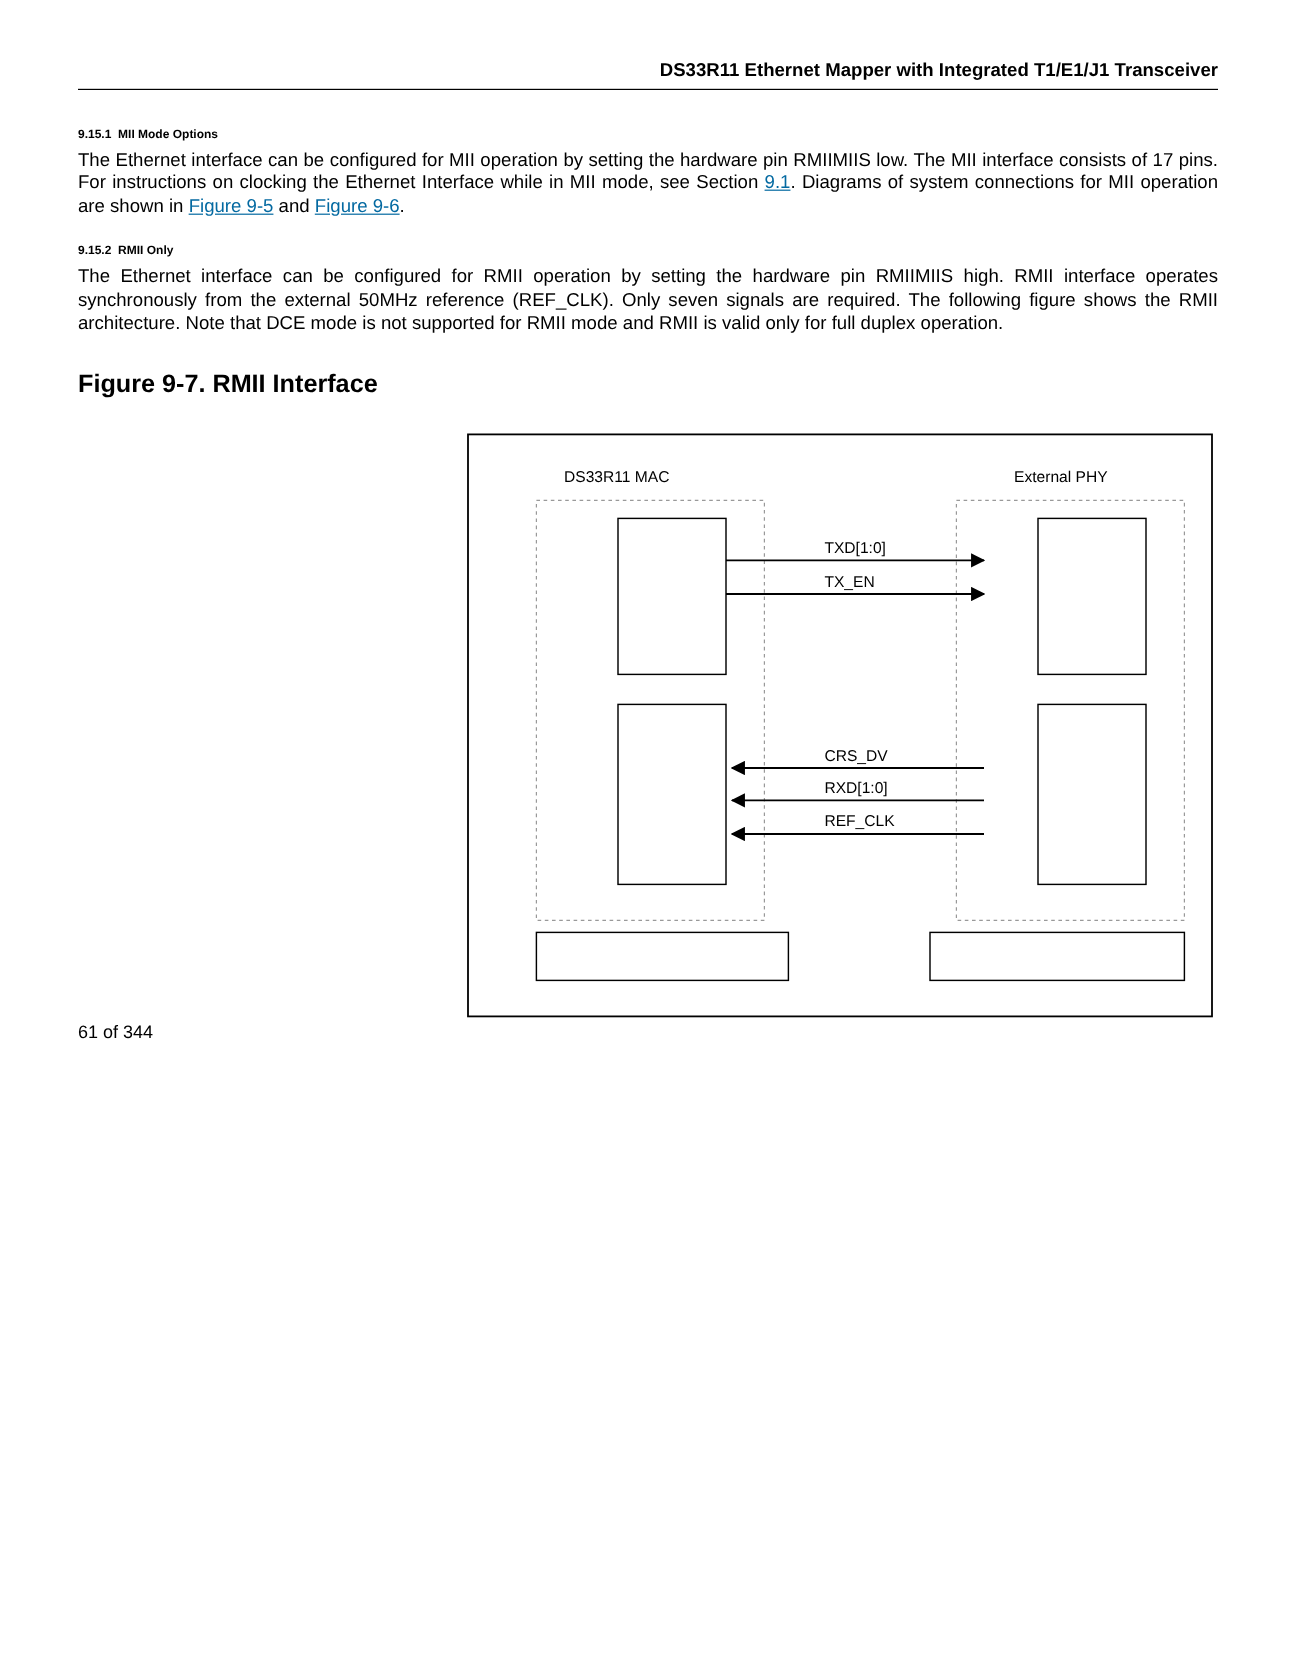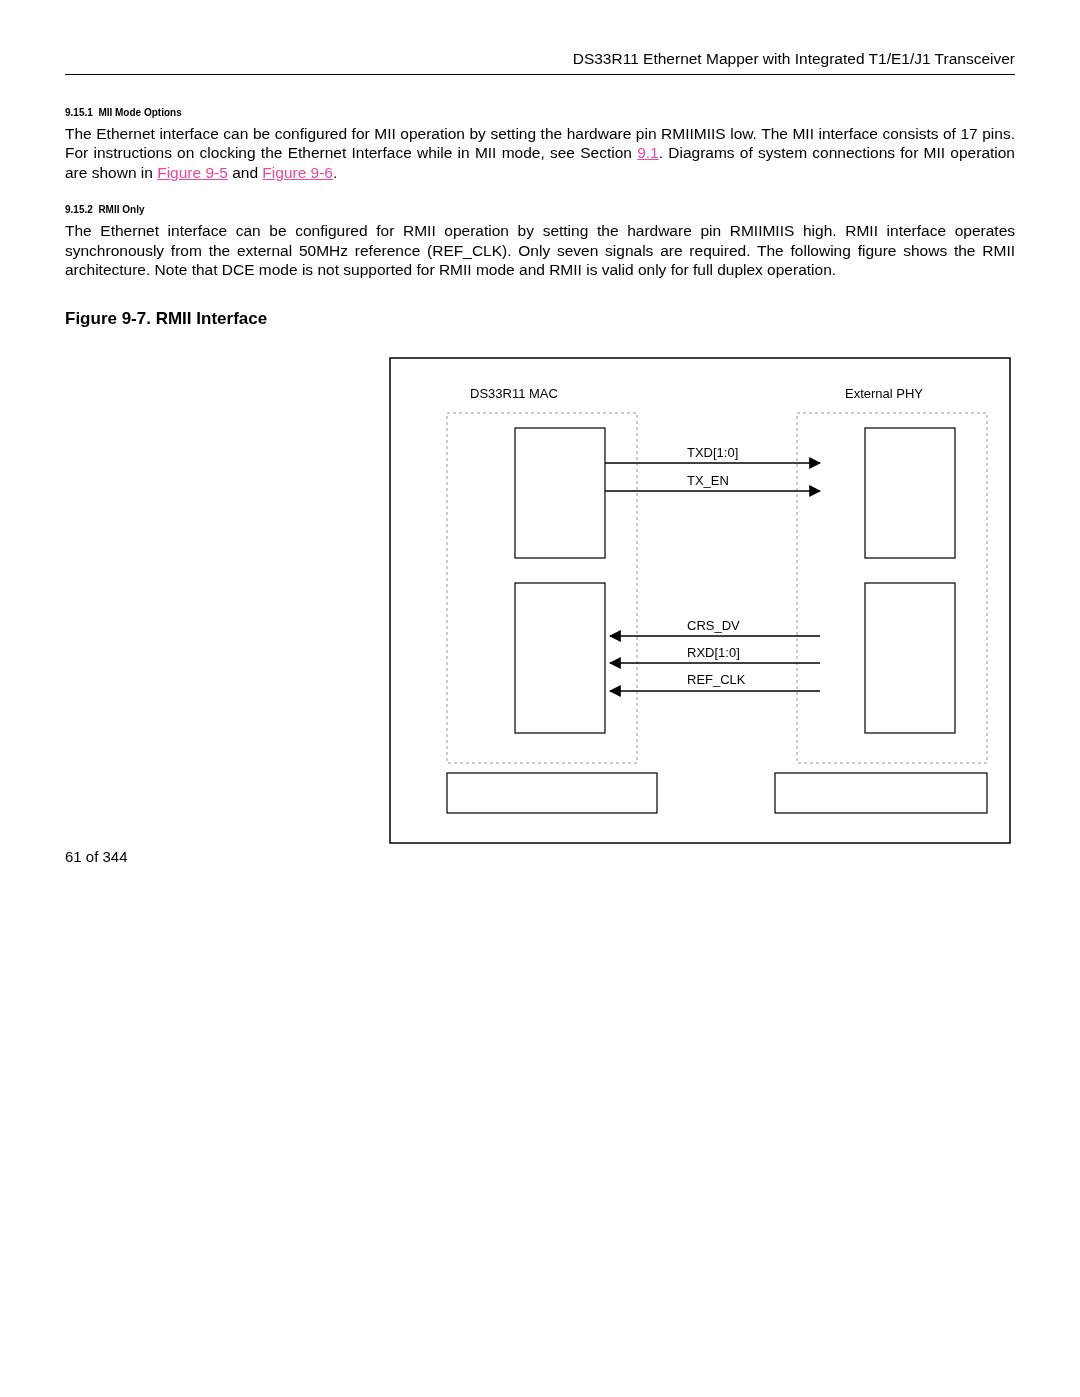--- a/index.html
+++ b/index.html
@@ -13,39 +13,40 @@
   }
   .page {
     padding: 50px 65px 30px 65px;
   }
   .header {
     text-align: right;
     font-size: 15.5px;
     padding-bottom: 6px;
     border-bottom: 1.5px solid #000;
     margin-bottom: 32px;
+    font-weight: bold;
   }
   .sec-head {
     font-weight: bold;
     font-size: 10px;
     margin-bottom: 6px;
   }
   .para {
     text-align: justify;
     line-height: 1.25;
     margin-bottom: 22px;
   }
   .link {
-    color: #ec4899;
+    color: #0369a1;
     text-decoration: underline;
     cursor: pointer;
   }
   .fig-title {
     font-weight: bold;
-    font-size: 17px;
+    font-size: 21px;
     margin: 30px 0 24px 0;
   }
   .fig-wrap {
     display: flex;
     justify-content: flex-end;
   }
   .footer {
     font-size: 15px;
   }
   svg text {

